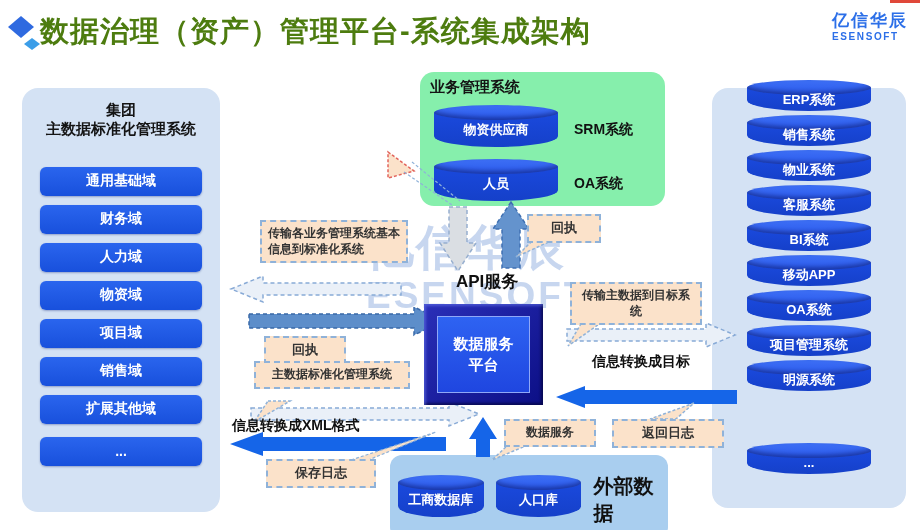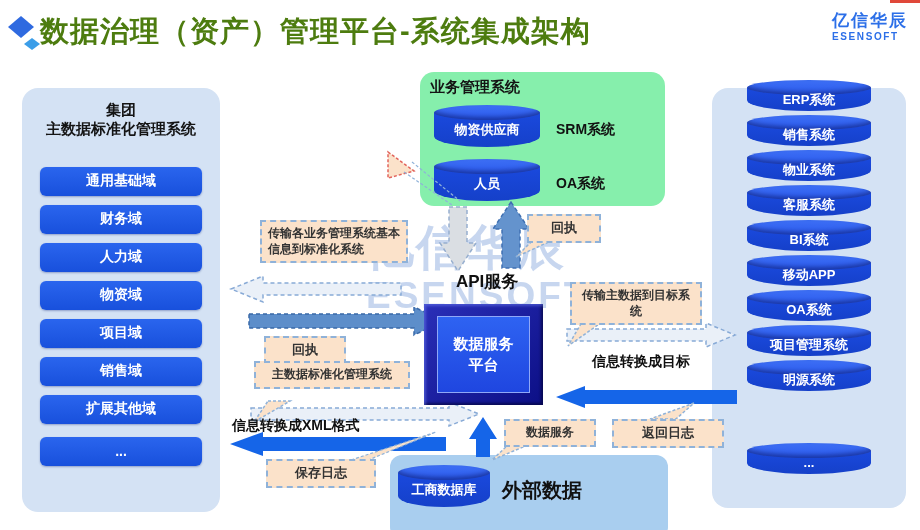--- a/index.html
+++ b/index.html
@@ -24,21 +24,21 @@
             box-shadow:0 1px 2px rgba(20,40,120,.35);}
 
   
   .cyl{position:relative;background:linear-gradient(180deg,#1a49dd,#1540c9);
        border-radius:0 0 55% 55% / 0 0 12px 12px;
        display:flex;align-items:center;justify-content:center;
        color:#fff;font-weight:bold;}
   .cyl::before{content:"";position:absolute;left:0;right:0;top:-8px;height:15px;border-radius:50%;
        background:linear-gradient(180deg,#3d6ff5,#2b5aec);
        box-shadow:inset 0 -3px 4px rgba(5,10,80,.45);}
-  .cyl-lg{width:106px;height:34px;font-size:13px;}
+  .cyl-lg{width:124px;height:34px;font-size:13px;}
   .cyl-sm{width:124px;height:23px;font-size:13px;}
   .cyl span{position:relative;z-index:1;}
 
   .sys-label{font-size:14px;font-weight:bold;color:#111;}
 
   
   .callout{position:absolute;background:#fbe2ca;border:2px dashed #8fb2d9;color:#333;
            font-weight:bold;font-size:12px;line-height:1.3;padding:4px 6px;z-index:3;}
   .callout.red{border-color:#e2645c;}
   .callout.center{text-align:center;}
@@ -147,20 +147,23 @@
       <div class="cyl cyl-sm" style="margin-top:60px;">
           <span>...</span>
         </div>
     </div>
   </div>
 
   <div class="panel" style="left:390px;top:455px;width:278px;height:84px;border-radius:12px;background:#a9ceef;">
     <div style="display:flex;align-items:center;padding:18px 0 0 8px;">
       <div class="cyl cyl-lg" style="width:92px;">
           <span>工商数据库</span>
+        </div>
+      <div class="cyl cyl-lg" style="width:92px;margin-left:12px;">
+          <span>人口库</span>
         </div>
       <div class="sys-label" style="margin-left:12px;font-size:20px;">外部数据</div>
     </div>
   </div>
 
   <svg class="overlay" width="920" height="530">
 
     <polygon points="449,207 467,207 467,243 476,243 458,271 440,243 449,243" fill="#dadee3" stroke="#96aecf" stroke-width="1.5" stroke-dasharray="4,3"></polygon>
 
     <polygon points="511,202 529,229 520,229 520,268 502,268 502,229 493,229" fill="#6493cd" stroke="#3f70b2" stroke-width="1.5" stroke-dasharray="4,3"></polygon>

